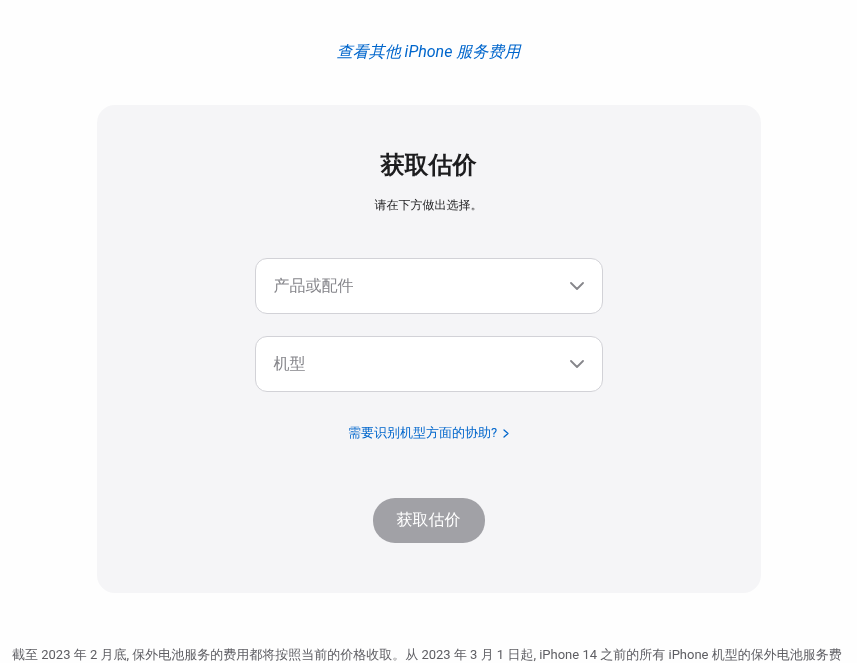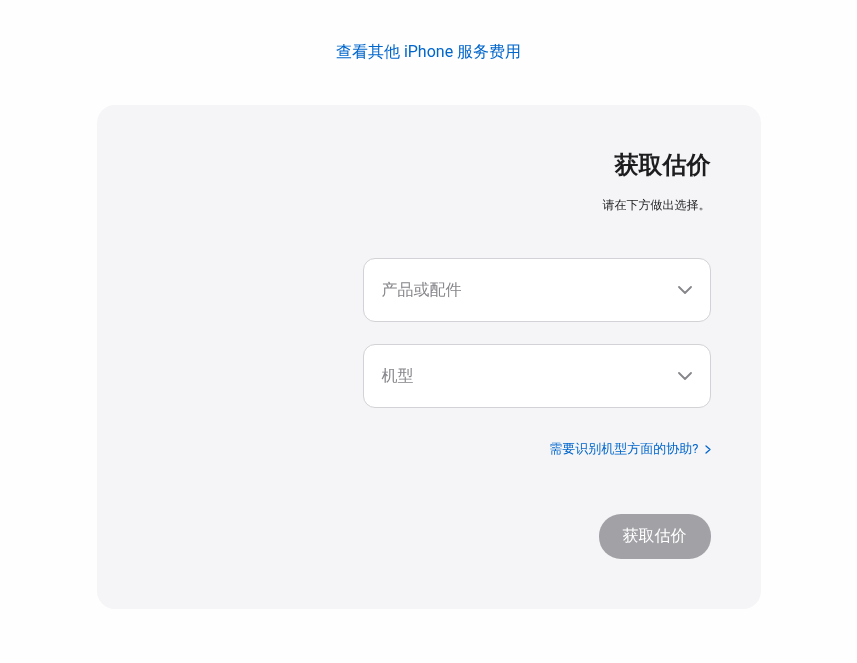--- a/index.html
+++ b/index.html
@@ -19,30 +19,31 @@
       display: flex;
       flex-direction: column;
       align-items: center;
     }
     .top-link {
       color: #0066cc;
       font-size: 16px;
       margin-top: 42px;
       cursor: pointer;
       text-align: center;
+      font-style: italic;
     }
     .card {
       background: #f5f5f7;
       border-radius: 18px;
       width: 664px;
       margin-top: 42px;
       padding: 38px 50px 50px 50px;
       display: flex;
       flex-direction: column;
-      align-items: flex-end;
+      align-items: center;
     }
     .card-title {
       font-size: 24px;
       font-weight: 600;
       color: #1d1d1f;
       margin-top: 6px;
     }
     .card-subtitle {
       font-size: 12px;
       color: #1d1d1f;
@@ -51,21 +52,21 @@
     .select-wrapper {
       width: 348px;
       position: relative;
       margin-top: 44px;
     }
     .select-wrapper.second {
       margin-top: 22px;
     }
     .select-box {
       width: 100%;
-      height: 64px;
+      height: 56px;
       background: #fff;
       border: 1px solid #d2d2d7;
       border-radius: 12px;
       padding: 0 44px 0 18px;
       font-size: 16px;
       color: #86868b;
       display: flex;
       align-items: center;
       cursor: pointer;
       position: relative;

